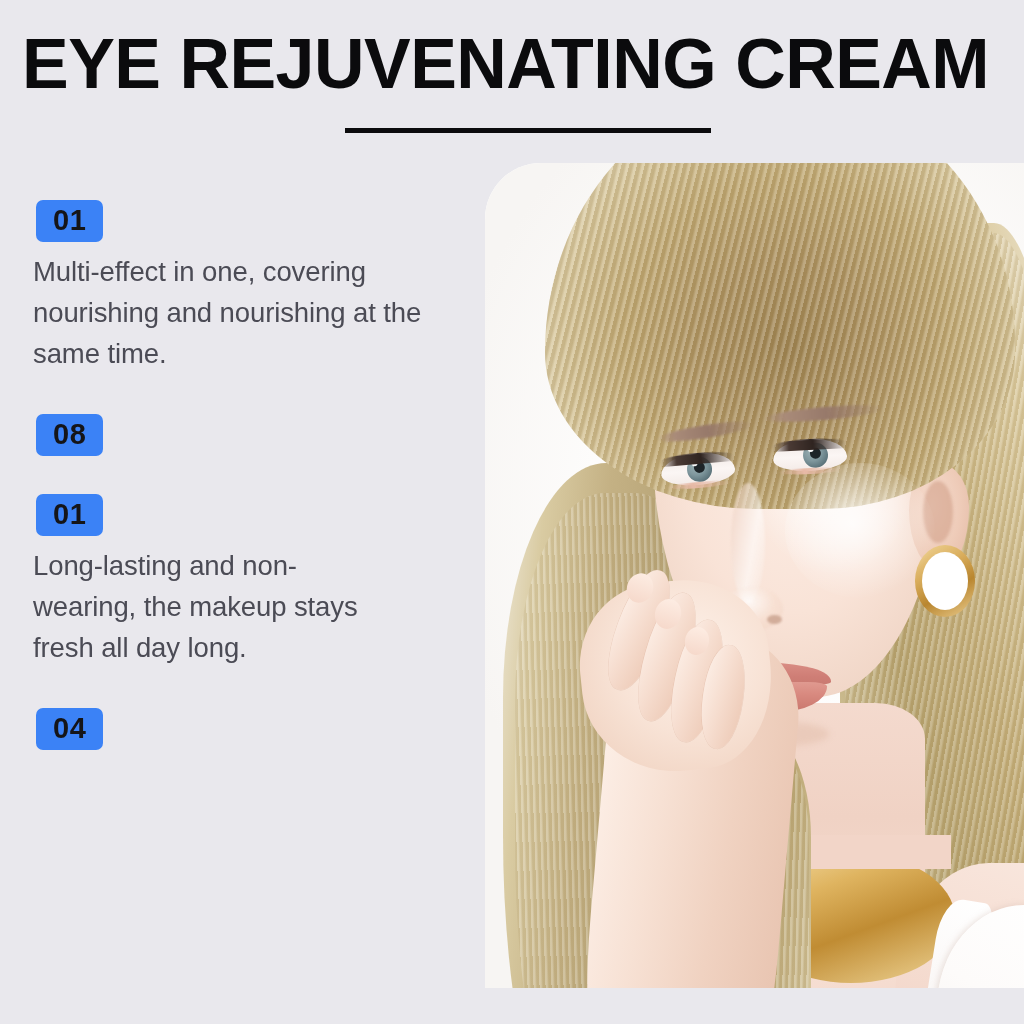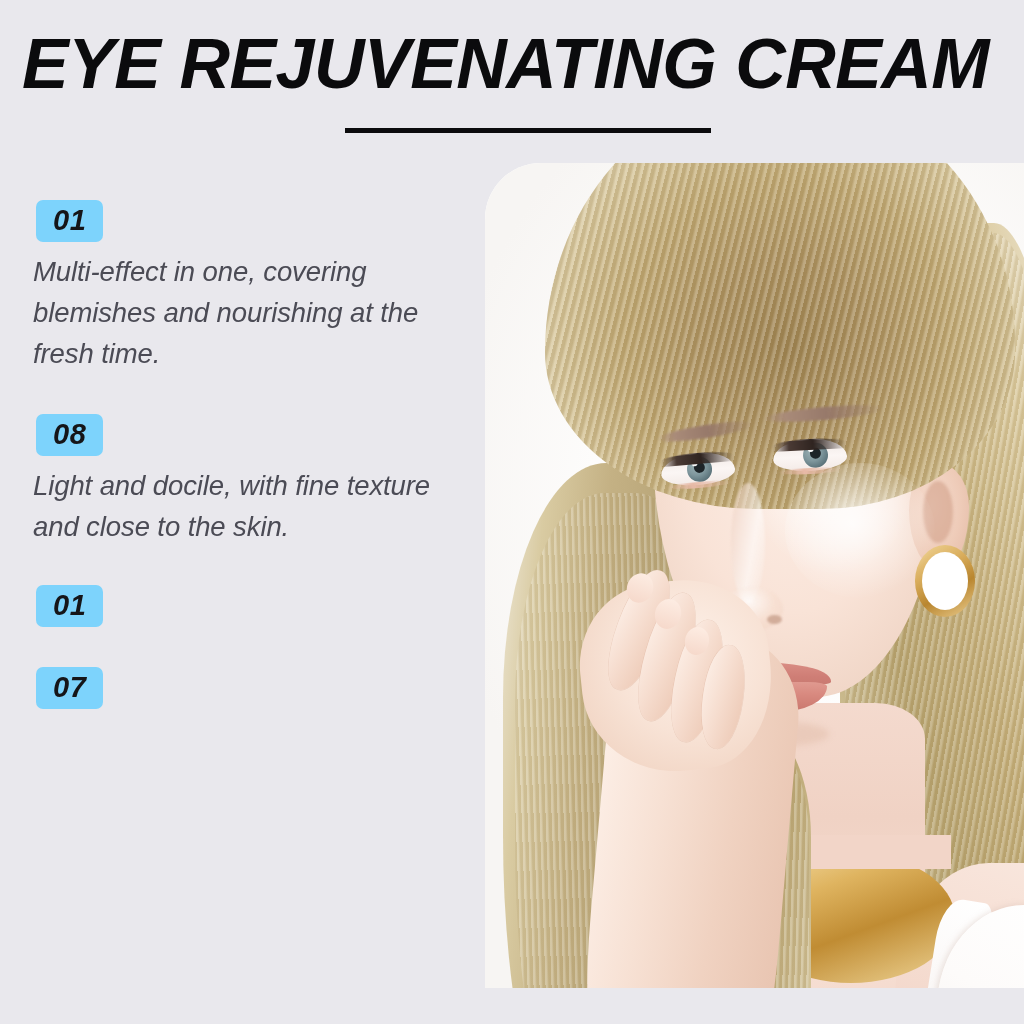--- a/index.html
+++ b/index.html
@@ -2,40 +2,40 @@
 <html><head>
 <meta charset="utf-8">
 <title>Eye Rejuvenating Cream</title>
 <style>
   html,body{margin:0;padding:0;}
   body{
     width:1024px;height:1024px;overflow:hidden;position:relative;
     background:#e9e8ed;
     font-family:"Liberation Sans","DejaVu Sans",sans-serif;
   }
-  .page{position:absolute;inset:0;width:1024px;height:1024px;overflow:hidden;font-style:italic;}
+  .page{position:absolute;inset:0;width:1024px;height:1024px;overflow:hidden;}
 
   
   .title{
     position:absolute;left:22px;top:26px;width:980px;
     font-size:71px;line-height:76px;
     font-weight:700;letter-spacing:-0.5px;
     color:#0b0b0d;white-space:nowrap;
     transform:scaleX(0.985);transform-origin:left center;
   }
   .title-rule{
     position:absolute;left:345px;top:128px;width:366px;height:5px;
     background:#0b0b0d;
   }
 
   
   .features{position:absolute;left:0;top:200px;width:470px;}
   .feature{position:relative;margin-bottom:14px;}
   .badge{
-    display:inline-block;background:#7dd3fc;border-radius:7px;
+    display:inline-block;background:#3b82f6;border-radius:7px;
     padding:5px 17px 6px 17px;margin-left:36px;
     font-size:29px;line-height:31px;font-weight:700;color:#151518;
     letter-spacing:0.5px;
   }
   .feature-text{
     margin:9px 0 0 33px;width:425px;
     font-size:27.5px;line-height:41px;
     font-weight:400;color:#4b4b55;
     letter-spacing:-0.1px;
   }
@@ -329,34 +329,34 @@
 
 <div class="page">
 
   <div class="title">EYE REJUVENATING CREAM</div>
   <div class="title-rule"></div>
 
   <div class="features">
 
     <div class="feature">
       <div class="badge f1">01</div>
-      <div class="feature-text">Multi-effect in one, covering blemishes and nourishing at the fresh time.</div>
+      <div class="feature-text">Multi-effect in one, covering nourishing and nourishing at the same time.</div>
     </div>
 
     <div class="feature">
       <div class="badge f2">08</div>
-      <div class="feature-text">Light and docile, with fine texture and close to the skin.</div>
     </div>
 
     <div class="feature">
       <div class="badge f3">01</div>
+      <div class="feature-text w-narrow">Long-lasting and non-wearing, the makeup stays fresh all day long.</div>
     </div>
 
     <div class="feature">
-      <div class="badge f4">07</div>
+      <div class="badge f4">04</div>
     </div>
 
   </div>
 
   <div class="photo-panel">
     <div class="photo-inner">
       <div class="studio-bg"></div>
 
       <div class="hair-right"></div>
       <div class="hair-right-streaks"></div>

